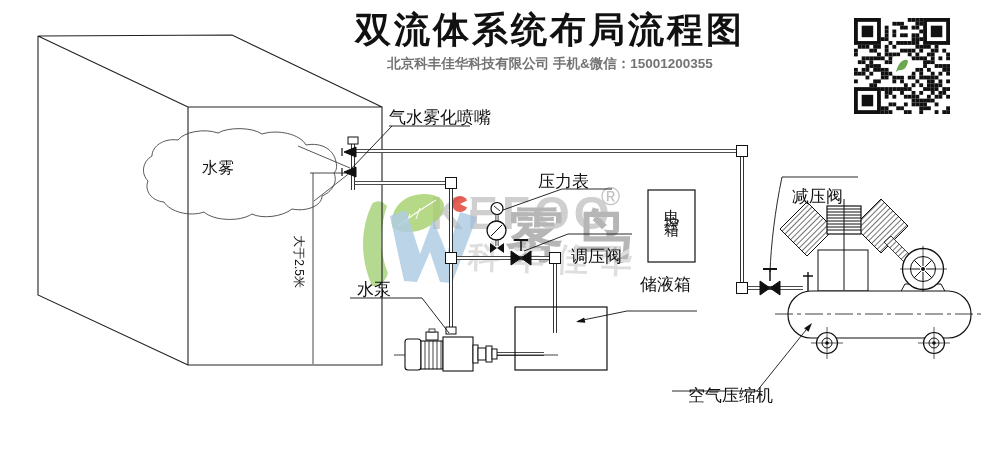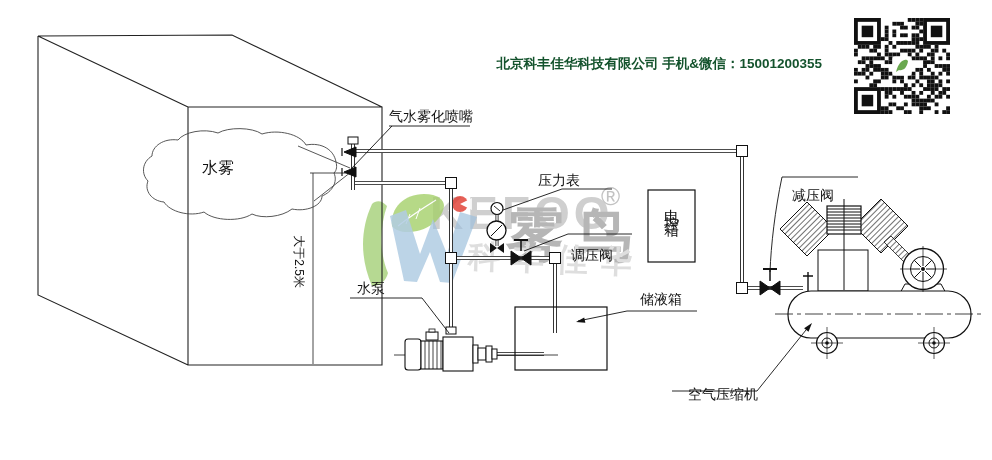--- a/index.html
+++ b/index.html
@@ -7,32 +7,32 @@
          font-family:"Liberation Sans","DejaVu Sans",sans-serif;color:#111;}
   
   .wm{position:absolute;z-index:0;white-space:nowrap;font-weight:bold;line-height:1;}
   #wm-brand{left:430px;top:190px;font-size:46px;letter-spacing:4px;color:#cfcfcf;}
   #wm-cn{left:477px;top:206px;font-size:58px;letter-spacing:10px;color:#b6b6b6;margin-left:29px;}
   #wm-reg{left:601px;top:183px;font-size:26px;color:#c2c2c2;font-weight:normal;}
   #wm-sub{left:468px;top:243px;font-size:32px;letter-spacing:12px;color:#dedede;transform:rotate(2deg);}
   
   #art{position:absolute;left:0;top:0;z-index:1;}
   
-  .lbl{position:absolute;z-index:2;font-size:14px;white-space:nowrap;line-height:1.1;color:#111;}
+  .lbl{position:absolute;z-index:2;font-size:17px;white-space:nowrap;line-height:1.1;color:#111;}
   #lbl-title{left:300px;top:10px;width:500px;text-align:center;font-size:36px;font-weight:bold;letter-spacing:3px;}
-  #lbl-subtitle{left:302px;top:57px;width:520px;text-align:right;font-size:13.5px;font-weight:bold;color:#14532d;}
+  #lbl-subtitle{left:290px;top:57px;width:520px;text-align:center;font-size:13.5px;font-weight:bold;color:#737373;}
   #lbl-mist{left:202px;top:159px;font-size:16px;}
   #lbl-height{left:267px;top:255px;width:62px;text-align:center;font-size:12px;transform:rotate(90deg);transform-origin:center;}
   #lbl-controlbox{left:663px;top:197px;font-size:15px;letter-spacing:7px;writing-mode:vertical-rl;}
   #lbl-nozzle{left:389px;top:109px;}
   #lbl-gauge{left:538px;top:173px;}
   #lbl-regvalve{left:571px;top:219px;margin-top:29px;}
   #lbl-redvalve{left:792px;top:160px;margin-top:28px;}
   #lbl-pump{left:357px;top:281px;text-align:center;}
-  #lbl-tank{left:640px;top:292px;}
+  #lbl-tank{left:640px;top:276px;}
   #lbl-compressor{left:688px;top:371px;margin-top:16px;}
   #qr{position:absolute;left:854px;top:18px;z-index:2;}
 </style>
 </head>
 <body>
 
 <div id="stage">
 
   <div class="wm" id="wm-brand">KEFOO</div>
   <div class="wm" id="wm-cn">雾鸟</div>
@@ -410,20 +410,21 @@
         <rect x="72.96" y="3.84" width="19.20" height="19.20" fill="#fff"></rect>
         <rect x="76.80" y="7.68" width="11.52" height="11.52"></rect>
         <rect x="0" y="69.12" width="26.88" height="26.88"></rect>
         <rect x="3.84" y="72.96" width="19.20" height="19.20" fill="#fff"></rect>
         <rect x="7.68" y="76.80" width="11.52" height="11.52"></rect>
         <rect x="38.4" y="38.4" width="19.2" height="19.2" rx="3" fill="#fff"></rect>
         <path d="M 42,54 C 45,42 52,40 54,43 C 53,50 49,53 45,52 Z" fill="#6aa84f"></path>
       </g>
   </svg>
 
+  <div class="lbl" id="lbl-title">双流体系统布局流程图</div>
   <div class="lbl" id="lbl-subtitle">北京科丰佳华科技有限公司 手机&amp;微信：15001200355</div>
 
   <div class="lbl" id="lbl-nozzle">气水雾化喷嘴</div>
   <div class="lbl" id="lbl-gauge">压力表</div>
   <div class="lbl" id="lbl-regvalve">调压阀</div>
   <div class="lbl" id="lbl-controlbox">电控箱</div>
   <div class="lbl" id="lbl-redvalve">减压阀</div>
   <div class="lbl" id="lbl-pump">水泵</div>
   <div class="lbl" id="lbl-tank">储液箱</div>
   <div class="lbl" id="lbl-compressor">空气压缩机</div>

